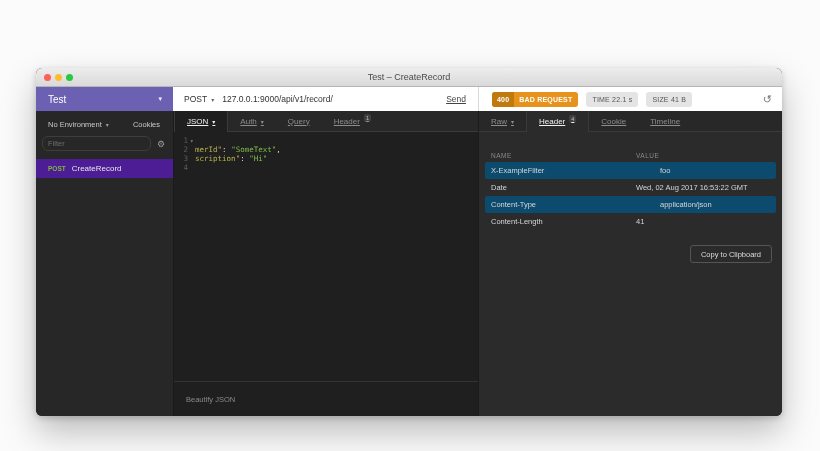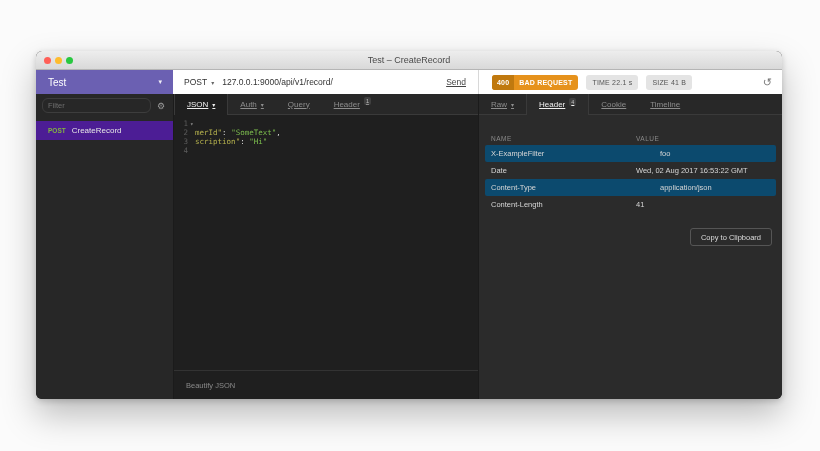--- a/index.html
+++ b/index.html
@@ -1,19 +1,19 @@
 <!DOCTYPE html>
 <html><head>
 <meta charset="utf-8">
 <style>
   * { margin:0; padding:0; box-sizing:border-box; }
   html,body { width:820px; height:451px; overflow:hidden; background:#fbfbfb;
               font-family:"Liberation Sans", sans-serif; }
 
-  .window { position:absolute; left:36px; top:51px; width:746px; height:348px;
+  .window { position:absolute; left:36px; top:68px; width:746px; height:348px;
             border-radius:6px; overflow:hidden; background:#272727;
             box-shadow:0 2px 6px rgba(0,0,0,.18), 0 16px 34px rgba(0,0,0,.25);
             display:flex; flex-direction:column; }
 
   
   .titlebar { height:19px; flex:none; background:linear-gradient(#ededed,#d9d9d9);
               border-bottom:1px solid #b5b5b5; position:relative; }
   .traffic { position:absolute; left:8px; top:6px; display:flex; gap:4px; }
   .light { width:7px; height:7px; border-radius:50%; border:none; padding:0; }
   .light.red { background:#ff5f57; } .light.yellow { background:#febc2e; }
@@ -80,21 +80,21 @@
   .middle { width:305px; flex:none; background:#1f1f1f; border-left:1px solid #1b1b1b;
             display:flex; flex-direction:column; }
   .editor { flex:1; padding-top:4px; font-family:"DejaVu Sans Mono", monospace;
             font-size:7.5px; line-height:9px; color:#d8d8d8; overflow:hidden; cursor:text; }
   .eline { display:flex; height:9px; align-items:center; }
   .lnum { width:14px; flex:none; text-align:right; color:#5c5c5c; }
   .fold-caret { color:#8a8a8a; font-size:6px; margin-left:2px; cursor:pointer; }
   .code { margin-left:7px; white-space:pre; }
   .tok-key { color:#b8b44e; }
   .tok-str { color:#7dbf4e; }
-  .editor-footer { height:29px; flex:none; border-top:1px solid #333; display:flex;
+  .editor-footer { height:35px; flex:none; border-top:1px solid #333; display:flex;
                    align-items:center; padding:0 12px; }
   .beautify { background:none; border:none; color:#8a8a8a; font-size:7.5px; cursor:pointer; }
 
   
   .rightpanel { flex:1; background:#2b2b2b; border-left:1px solid #1b1b1b;
                 display:flex; flex-direction:column; }
   .resp-table { margin-top:16px; padding:0 6px; font-size:7.5px; color:#d6d6d6; }
   .thead, .trow { display:grid; grid-template-columns:145px 1fr; align-items:center; padding:0 6px; }
   .thead { height:14px; color:#8a8a8a; font-size:6.5px; letter-spacing:.5px; }
   .trow { height:17px; border-radius:2px; }
@@ -135,20 +135,27 @@
       </span>
       <span class="badge gray">TIME 22.1 s</span>
       <span class="badge gray">SIZE 41 B</span>
       <button class="history">↺</button>
     </div>
   </div>
 
   <div class="main">
 
     <div class="sidebar">
+      <div class="env-row">
+        <span class="env-left">
+          <span>No Environment</span>
+          <span class="small-caret">▾</span>
+        </span>
+        <button class="cookies">Cookies</button>
+      </div>
       <div class="filter-row">
         <input class="filter-input" placeholder="Filter" style="">
         <button class="gear">⚙</button>
       </div>
       <div class="request-list">
         <div class="request-item">
           <span class="method-tag">POST</span>
           <span class="req-name">CreateRecord</span>
         </div>
       </div>

